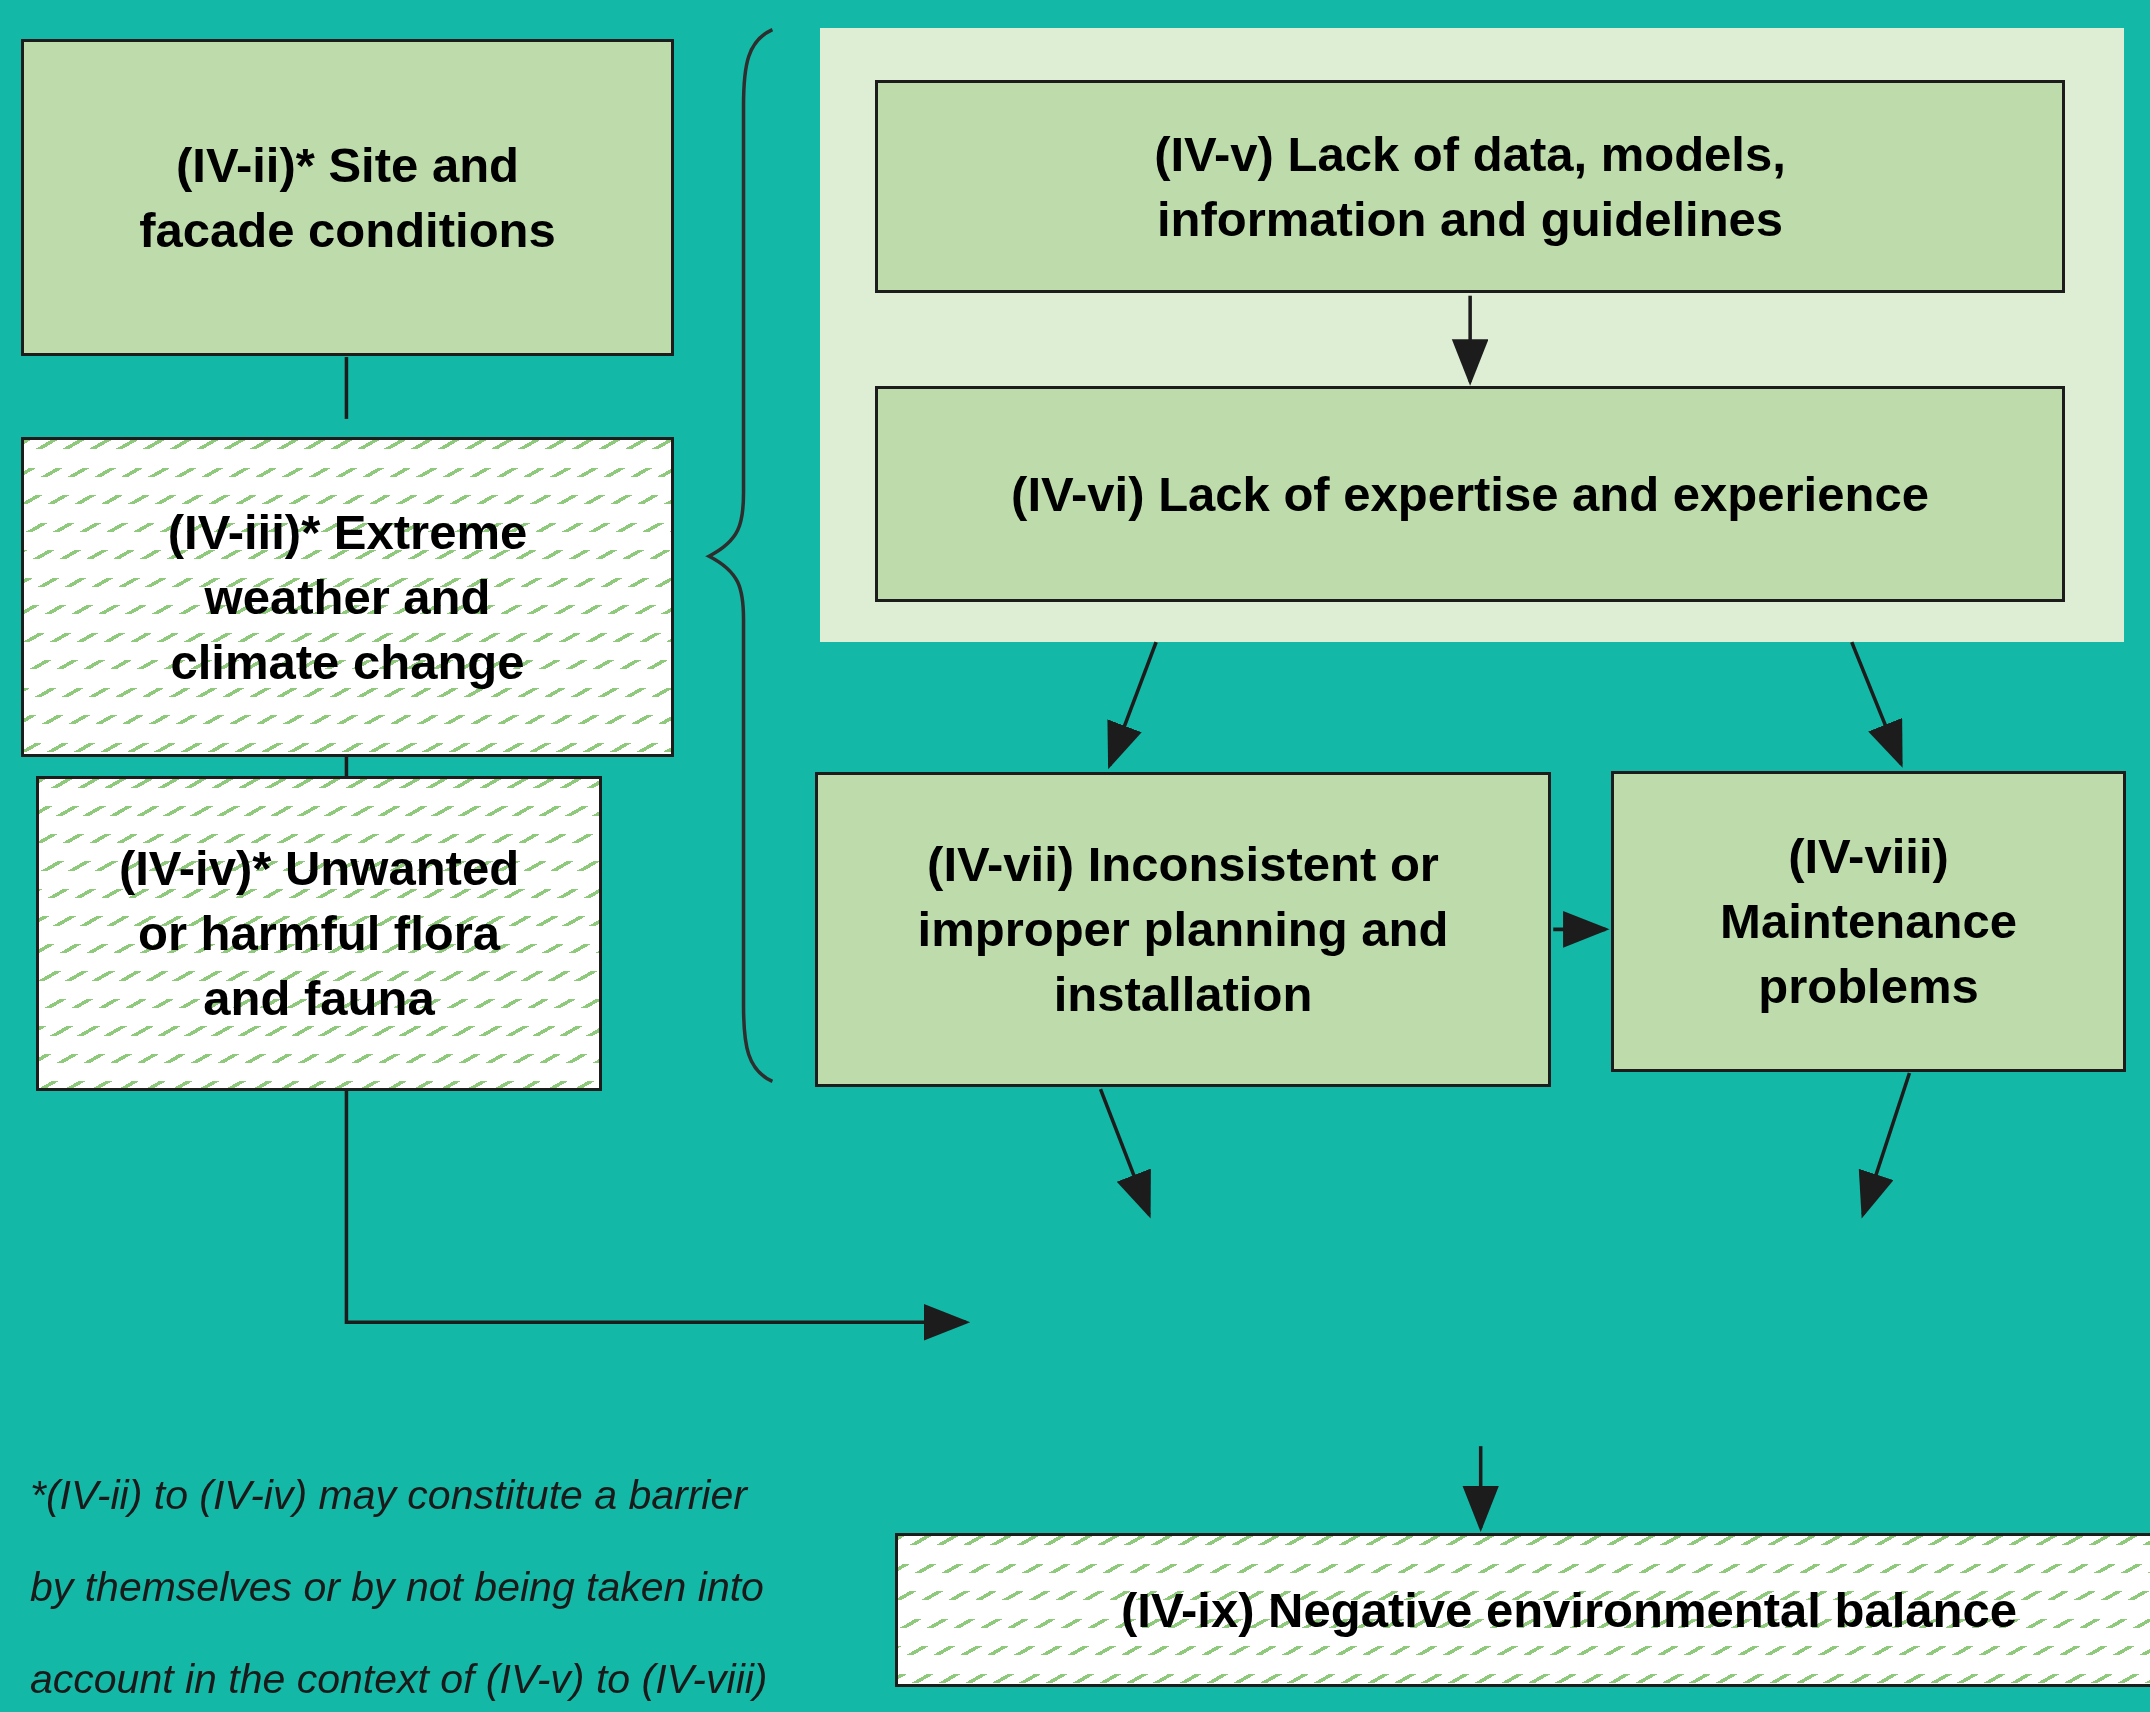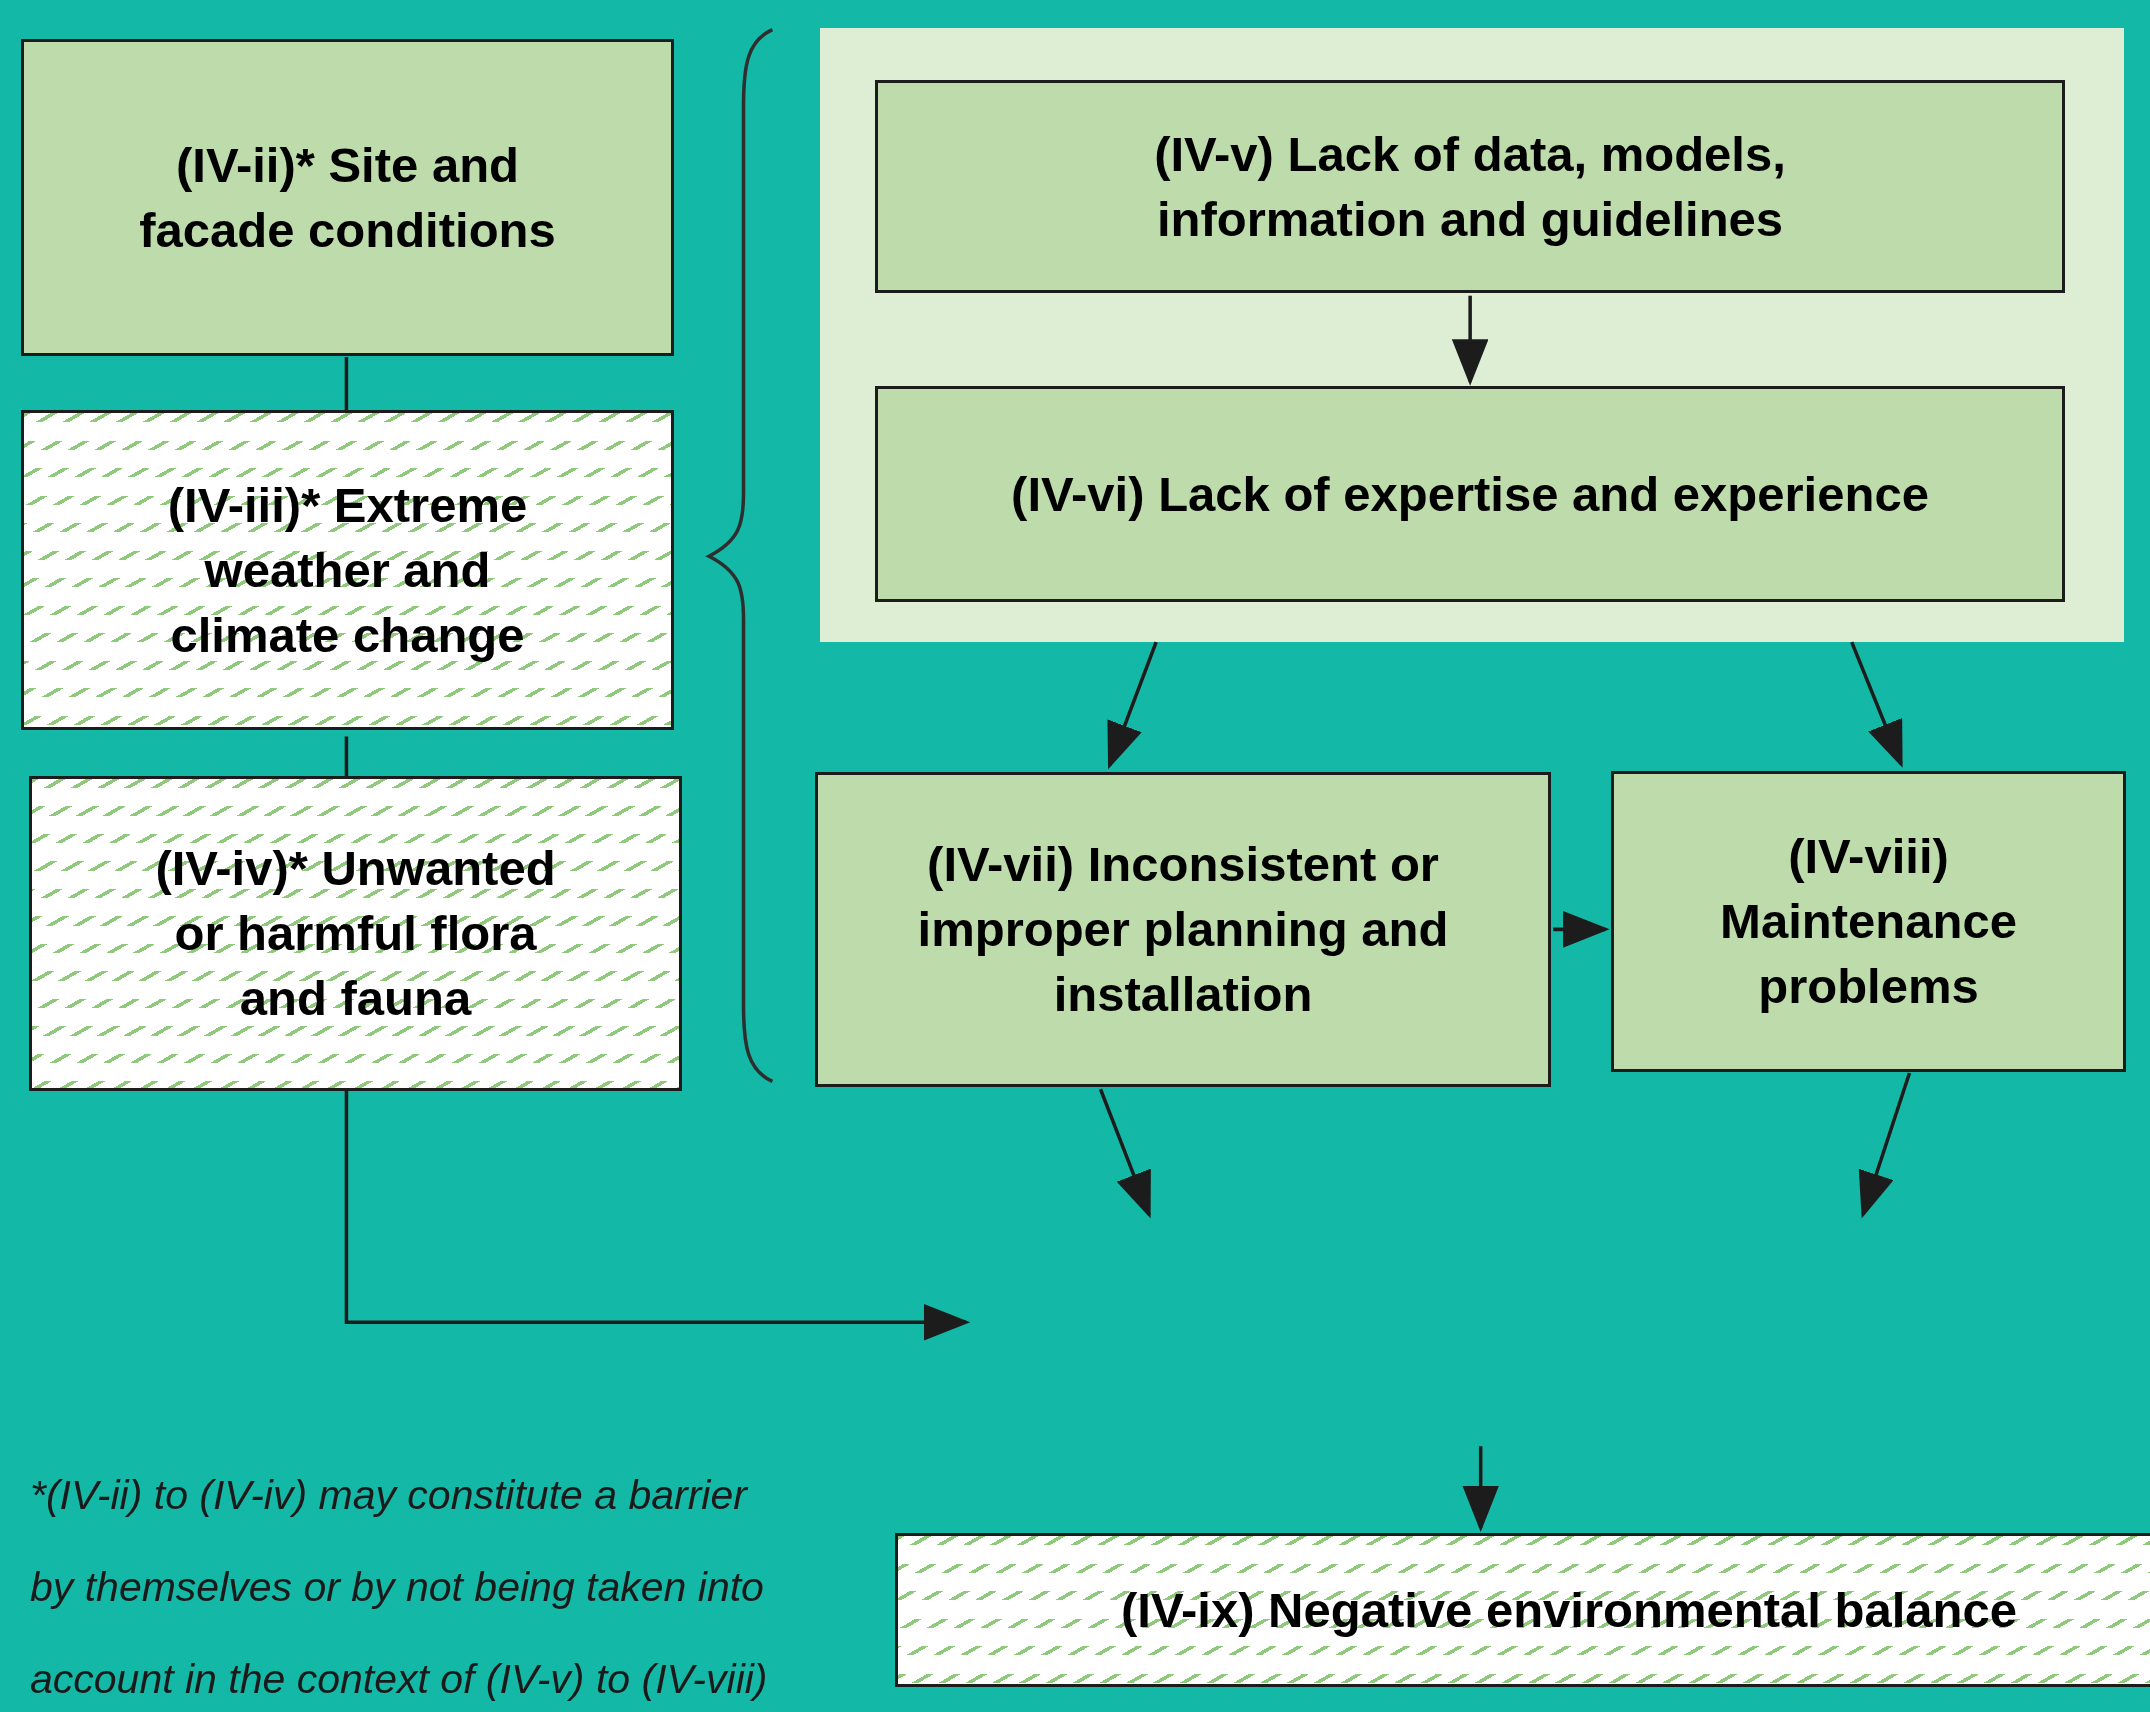--- a/index.html
+++ b/index.html
@@ -38,22 +38,22 @@
       repeating-linear-gradient(180deg,
         rgba(255,255,255,0) 0px, rgba(255,255,255,0) 9.2px,
         #ffffff 9.2px, #ffffff 27.5px),
       repeating-linear-gradient(150deg,
         #8fca7c 0px, #8fca7c 3.5px,
         rgba(255,255,255,0) 3.5px, rgba(255,255,255,0) 13.4px);
   }
   .box .line{white-space:nowrap;}
   
   #box-iv-ii  {left:21px;  top:39px;   width:653px;  height:317px;}
-  #box-iv-iii {left:21px;  top:410px;  width:653px;  height:320px;}
-  #box-iv-iv  {left:29px;  top:776px; width:653px;  height:315px;}
+  #box-iv-iii {left:21px;  top:437px;  width:653px;  height:320px;}
+  #box-iv-iv  {left:36px;  top:776px; width:566px;  height:315px;}
   #box-iv-v   {left:875px;top:80px;  width:1190px; height:213px;}
   #box-iv-vi  {left:875px;top:386px;  width:1190px; height:216px;}
   #box-iv-vii {left:815px;top:772px; width:736px; height:315px;}
   #box-iv-viii{left:1611px;top:771px; width:515px;  height:301px;}
   #box-iv-i   {left:970px;top:1221px; width:1020px; height:224px;}
   #box-iv-ix  {left:895px;top:1533px; width:1348px; height:154px;}
   .footnote{
     position:absolute;
     left:30px;top:1449px;width:908px;
     font-style:italic;

